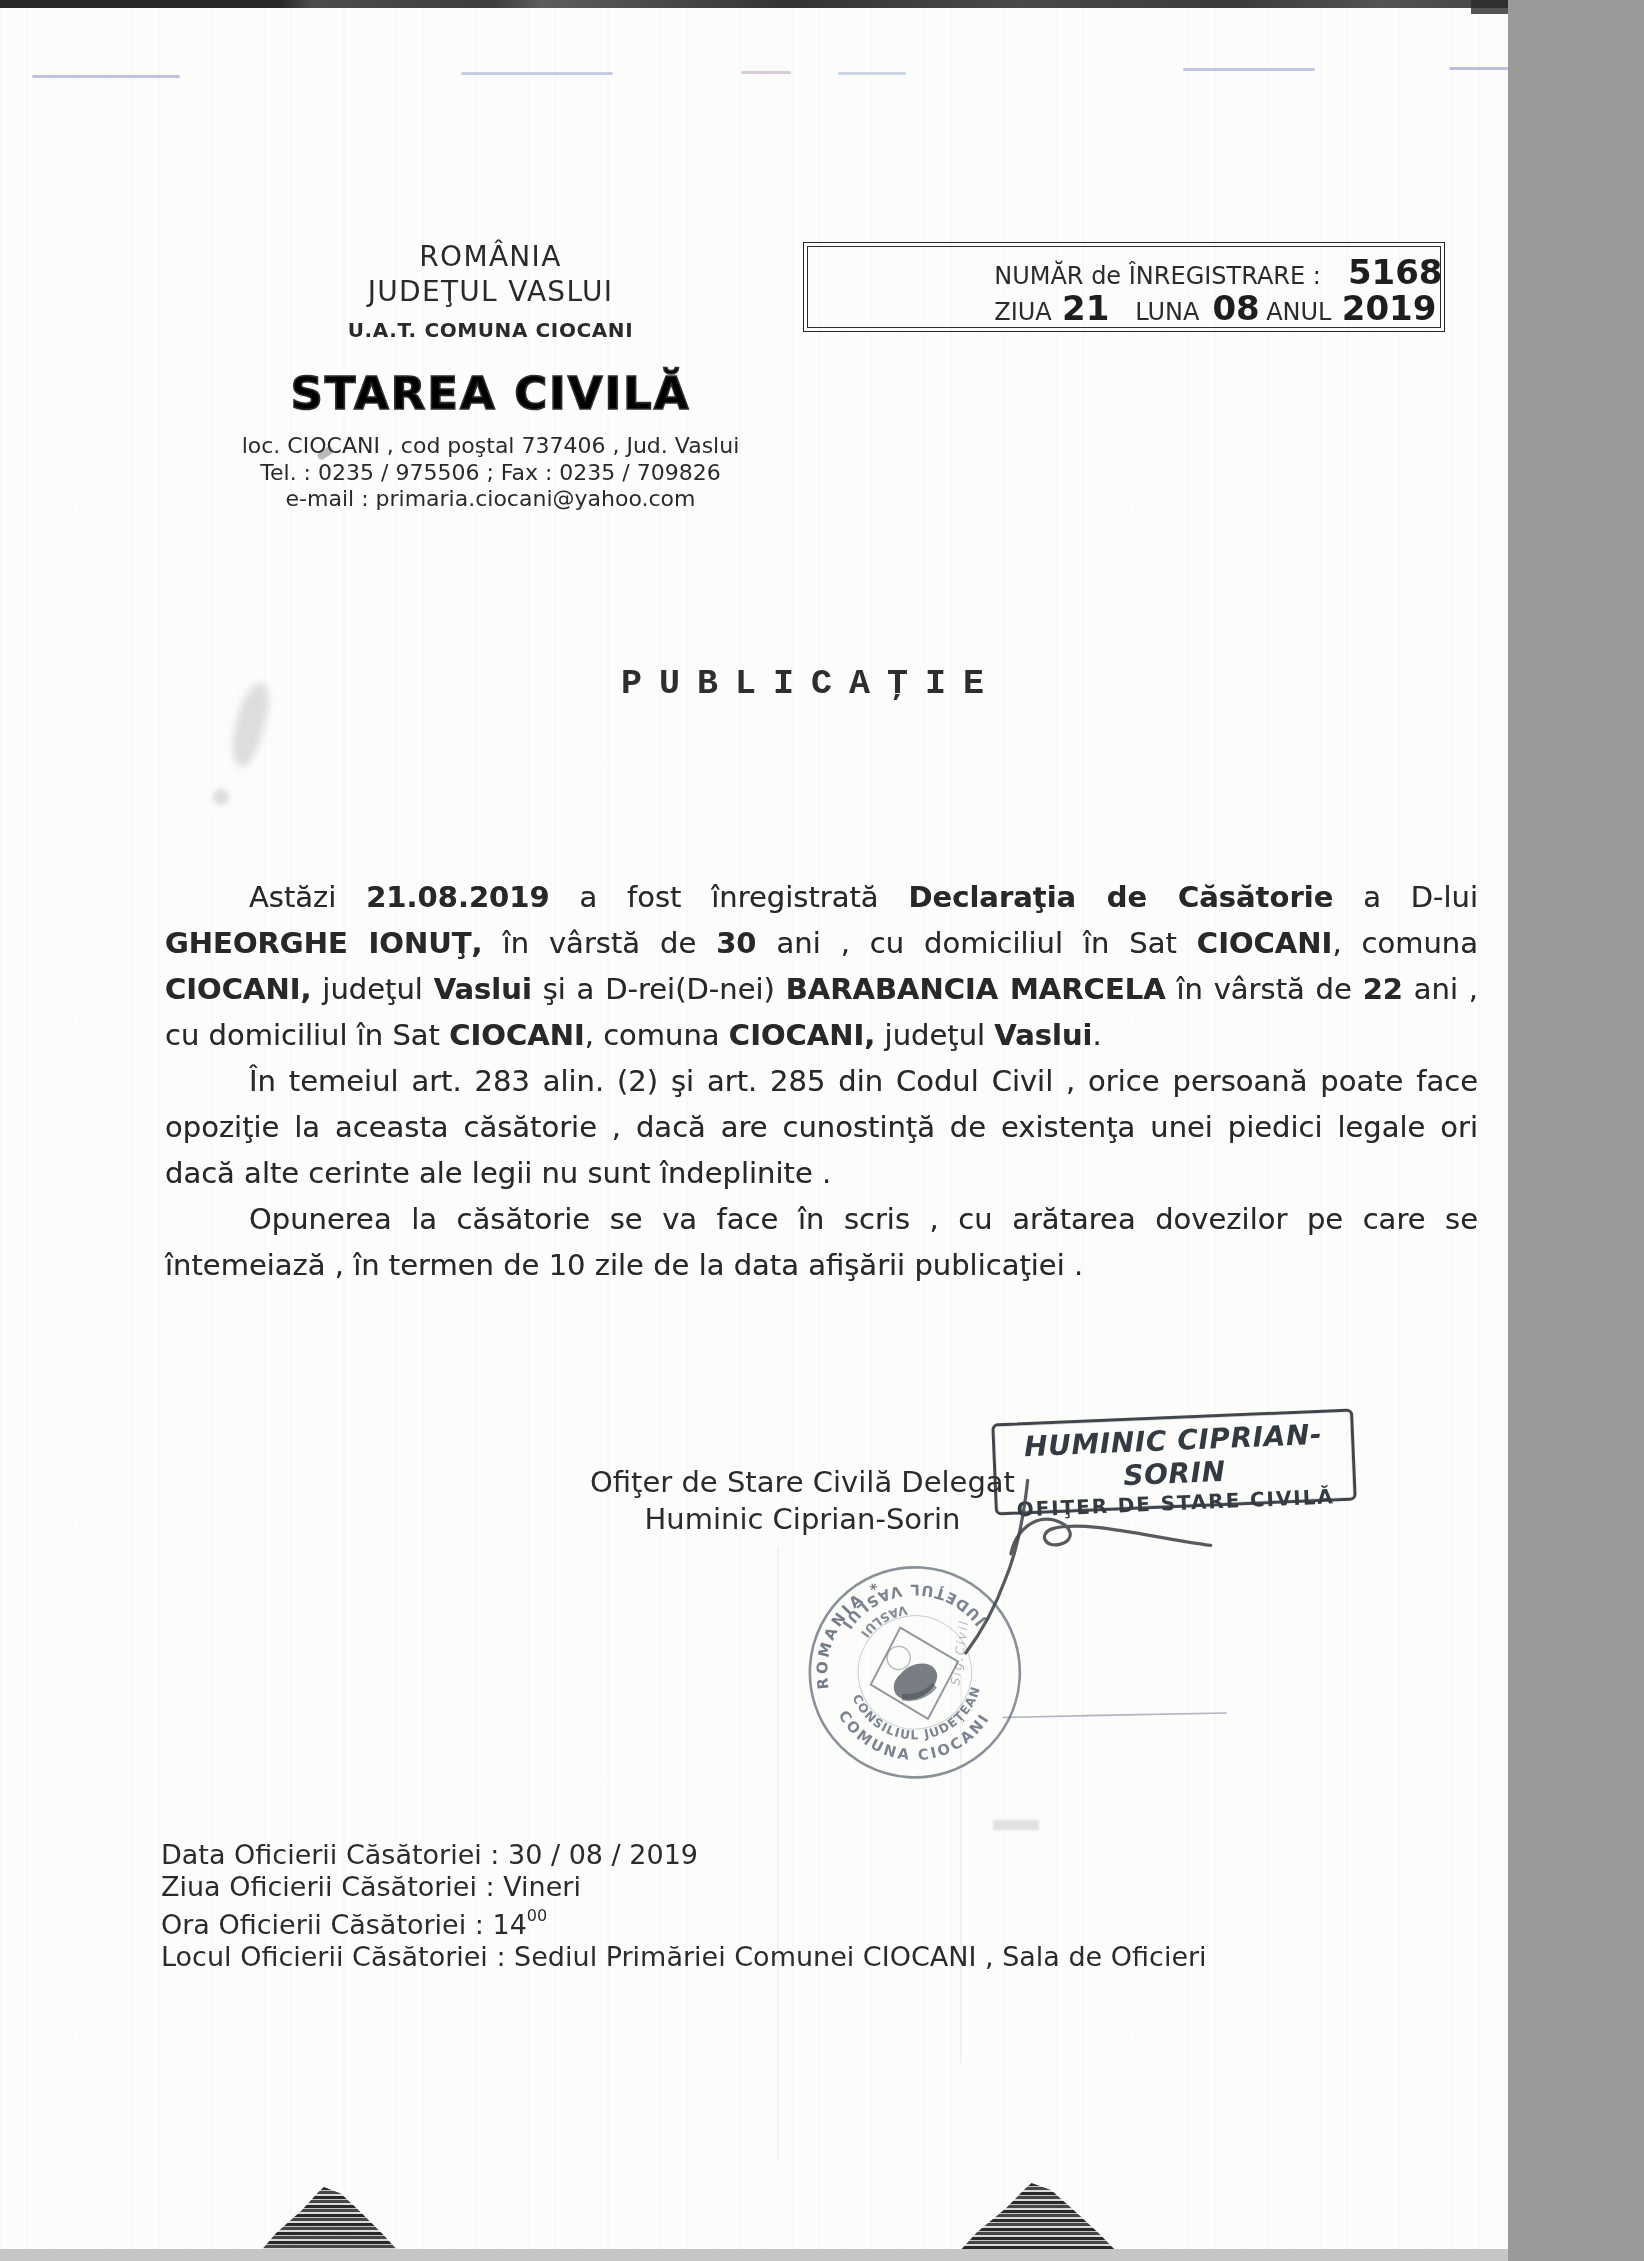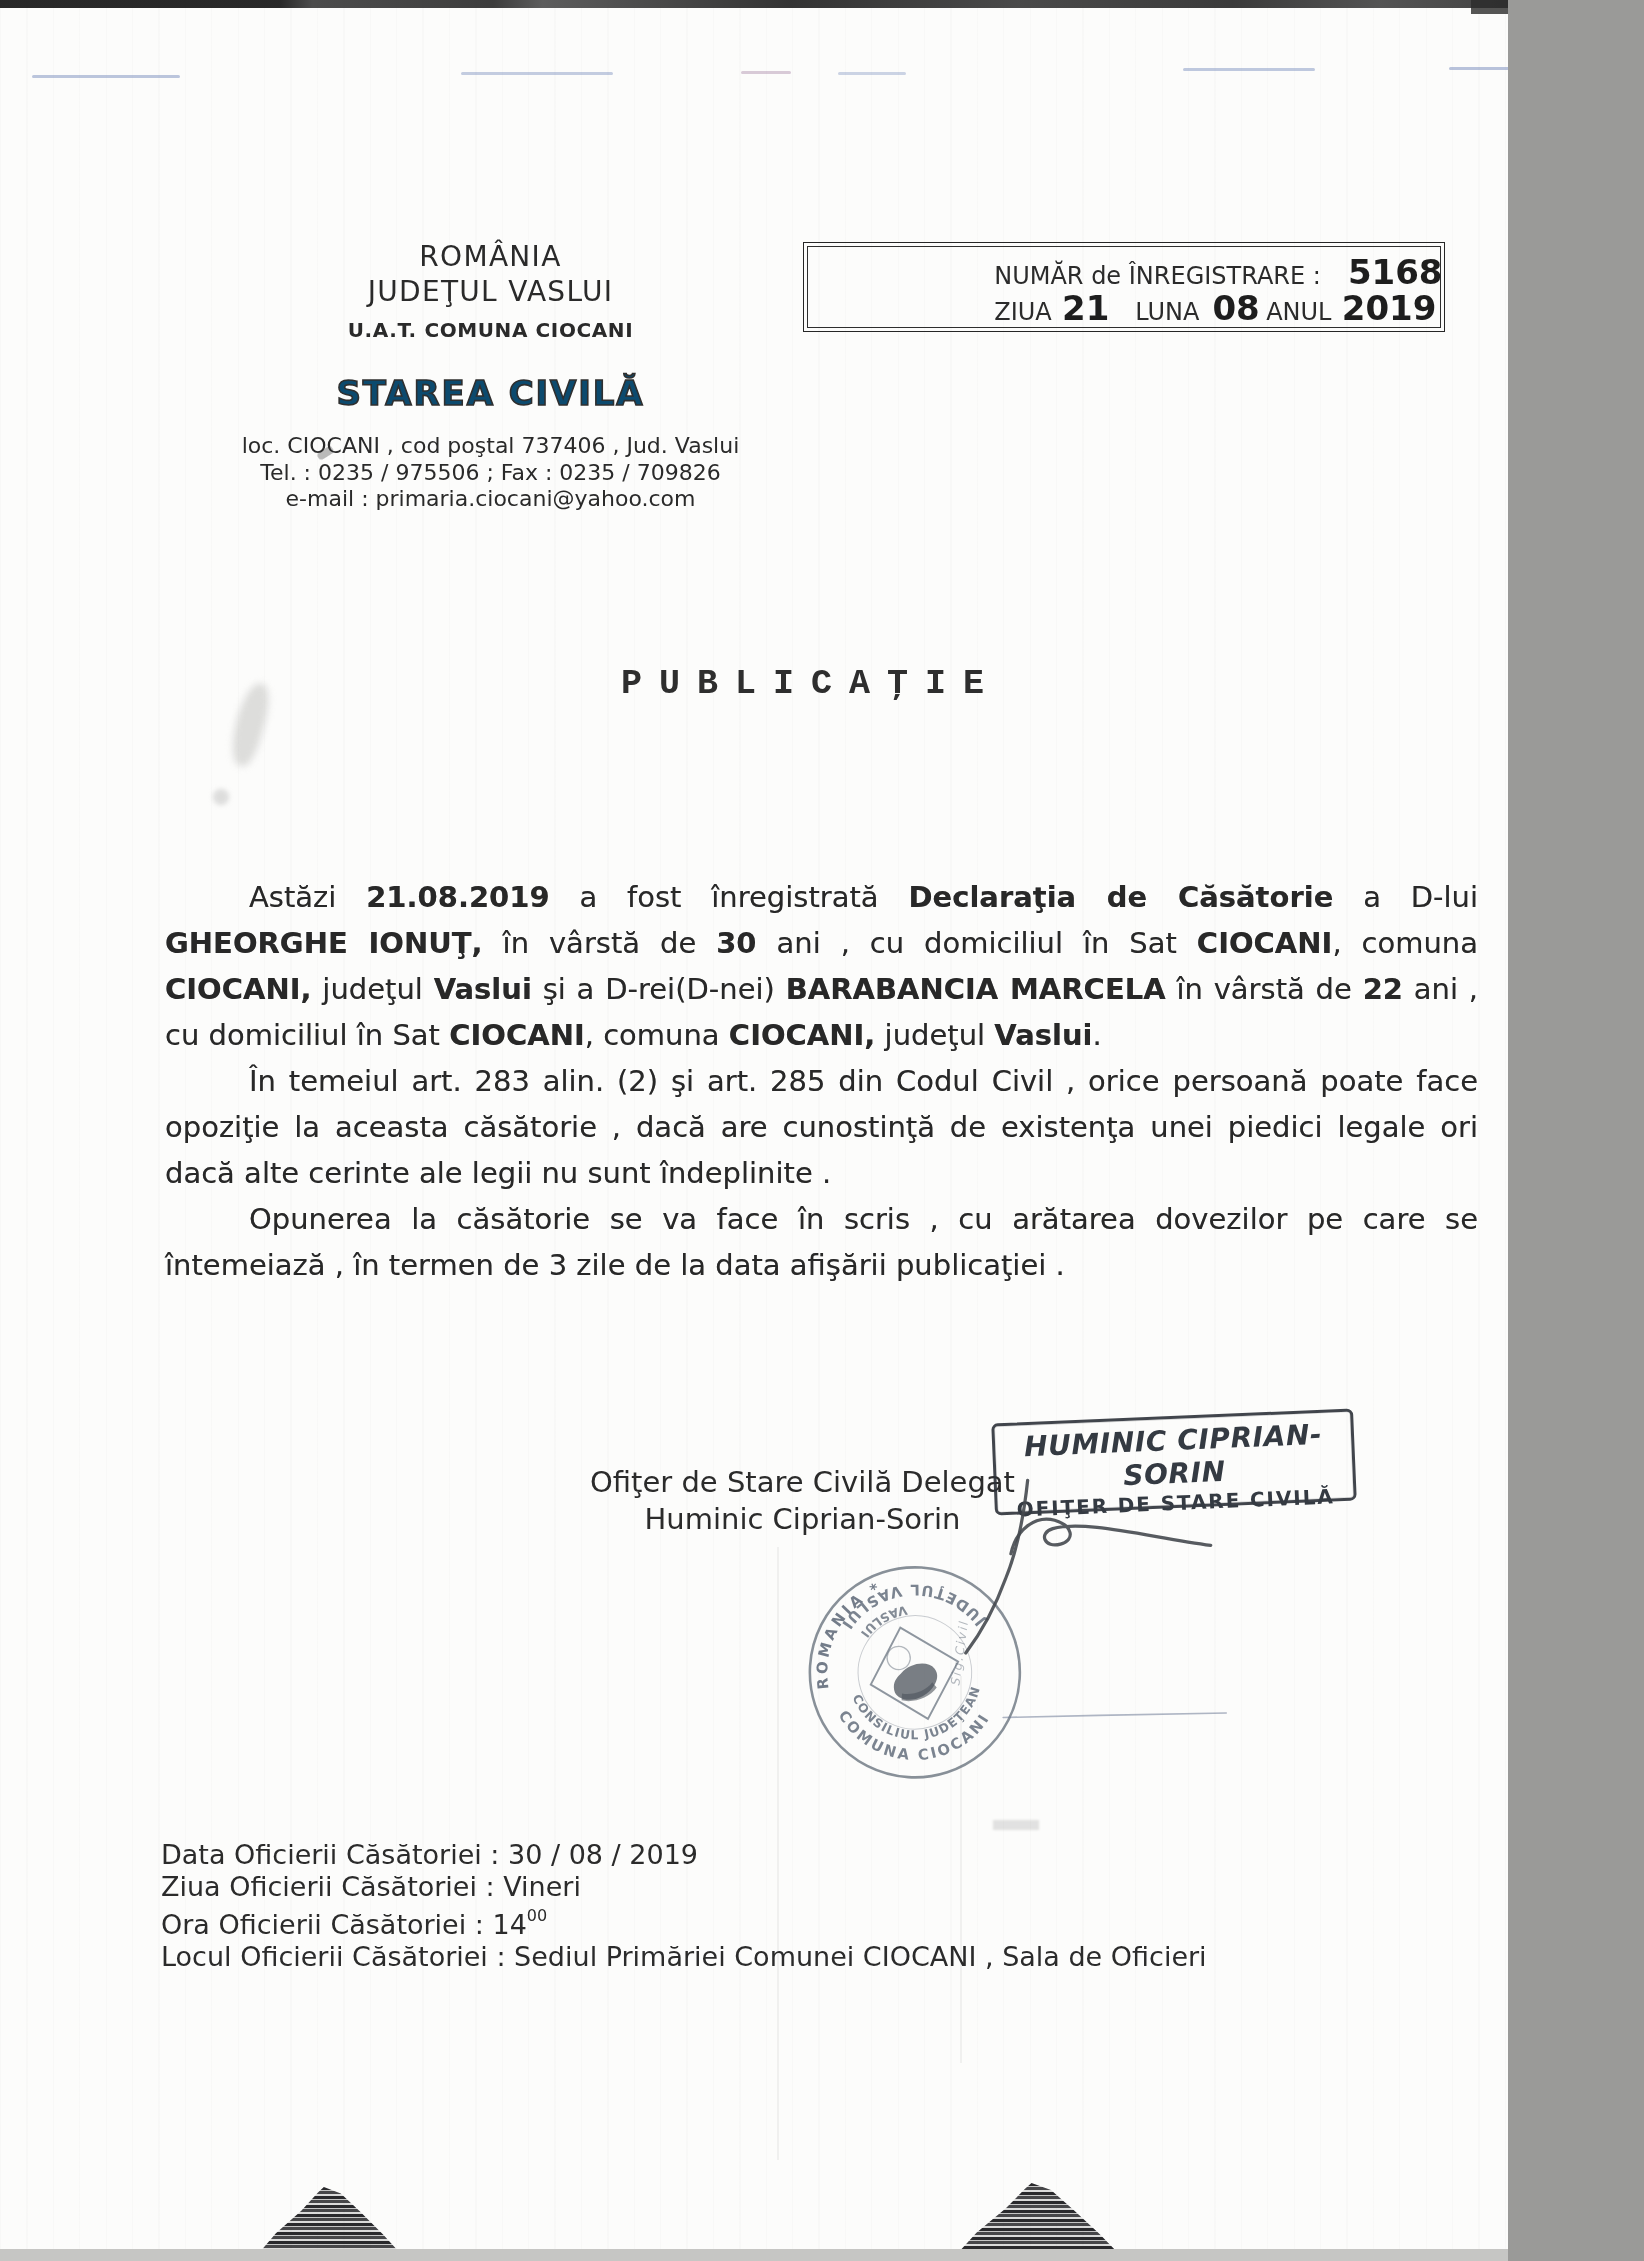--- a/index.html
+++ b/index.html
@@ -37,22 +37,22 @@
   .smudge1 { left:259px; top:2187px; width:141px; height:66px; }
   .smudge2 { left:957px; top:2183px; width:162px; height:71px; }
   .bottom-strip { left:0; top:2249px; width:1644px; height:12.3px; background:#c6c6c4; }
 
   
   .letterhead { position:absolute; left:213px; top:240px; width:555px; text-align:center; }
   .lh-country { font-size:28px; line-height:34px; letter-spacing:1.3px; }
   .lh-county  { font-size:28px; line-height:36px; letter-spacing:1.3px; }
   .lh-muni    { font-size:20px; line-height:40px; font-weight:bold; letter-spacing:0.6px; }
   .lh-dept {
-    margin-top:23px; font-size:34px; line-height:41px; font-weight:800; letter-spacing:1.9px;
-    color:#0c4a6e; -webkit-text-stroke:1.6px #2f2f2f; text-shadow:0 0 0.6px #2f2f2f;
+    margin-top:23px; font-size:45px; line-height:41px; font-weight:800; letter-spacing:1.9px;
+    color:#000000; -webkit-text-stroke:1.6px #2f2f2f; text-shadow:0 0 0.6px #2f2f2f;
   }
   .lh-contact { font-size:22px; line-height:26.4px; }
   .lh-contact.first { margin-top:19.3px; }
 
   
   .reg-box {
     position:absolute; left:803px; top:242px; width:642px; height:90px;
     border:1.9px solid #262626; box-sizing:border-box;
   }
   .reg-inner {
@@ -140,21 +140,21 @@
         <span class="reg-label">ZIUA</span><span class="reg-value ml16">21</span><span class="reg-label ml40">LUNA</span><span class="reg-value ml20">08</span><span class="reg-label ml10">ANUL</span><span class="reg-value ml16">2019</span>
       </div>
     </div>
   </div>
 
   <h1 class="doc-title">PUBLICAŢIE</h1>
 
   <main class="body-text">
     <p class="para"><span>Astăzi </span><span class="b">21.08.2019</span><span> a fost înregistrată </span><span class="b">Declaraţia de Căsătorie</span><span> a D-lui </span><span class="b">GHEORGHE IONUŢ,</span><span> în vârstă de </span><span class="b">30</span><span> ani , cu domiciliul în Sat </span><span class="b">CIOCANI</span><span>, comuna </span><span class="b">CIOCANI,</span><span> judeţul </span><span class="b">Vaslui</span><span> şi a D-rei(D-nei) </span><span class="b">BARABANCIA MARCELA</span><span> în vârstă de </span><span class="b">22</span><span> ani , cu domiciliul în Sat </span><span class="b">CIOCANI</span><span>, comuna </span><span class="b">CIOCANI,</span><span> judeţul </span><span class="b">Vaslui</span><span>.</span></p>
     <p class="para"><span>În temeiul art. 283 alin. (2) şi art. 285 din Codul Civil , orice persoană poate face opoziţie la aceasta căsătorie , dacă are cunostinţă de existenţa unei piedici legale ori dacă alte cerinte ale legii nu sunt îndeplinite .</span></p>
-    <p class="para"><span>Opunerea la căsătorie se va face în scris , cu arătarea dovezilor pe care se întemeiază , în termen de 3 zile de la data afişării publicaţiei .</span></p>
+    <p class="para"><span>Opunerea la căsătorie se va face în scris , cu arătarea dovezilor pe care se întemeiază , în termen de 10 zile de la data afişării publicaţiei .</span></p>
   </main>
 
   <div class="sig-block">
     <div>Ofiţer de Stare Civilă Delegat</div>
     <div>Huminic Ciprian-Sorin</div>
   </div>
 
   <div class="name-stamp">
     <div class="ns1">HUMINIC CIPRIAN-SORIN</div>
     <div class="ns2">OFIŢER DE STARE CIVILĂ</div>

